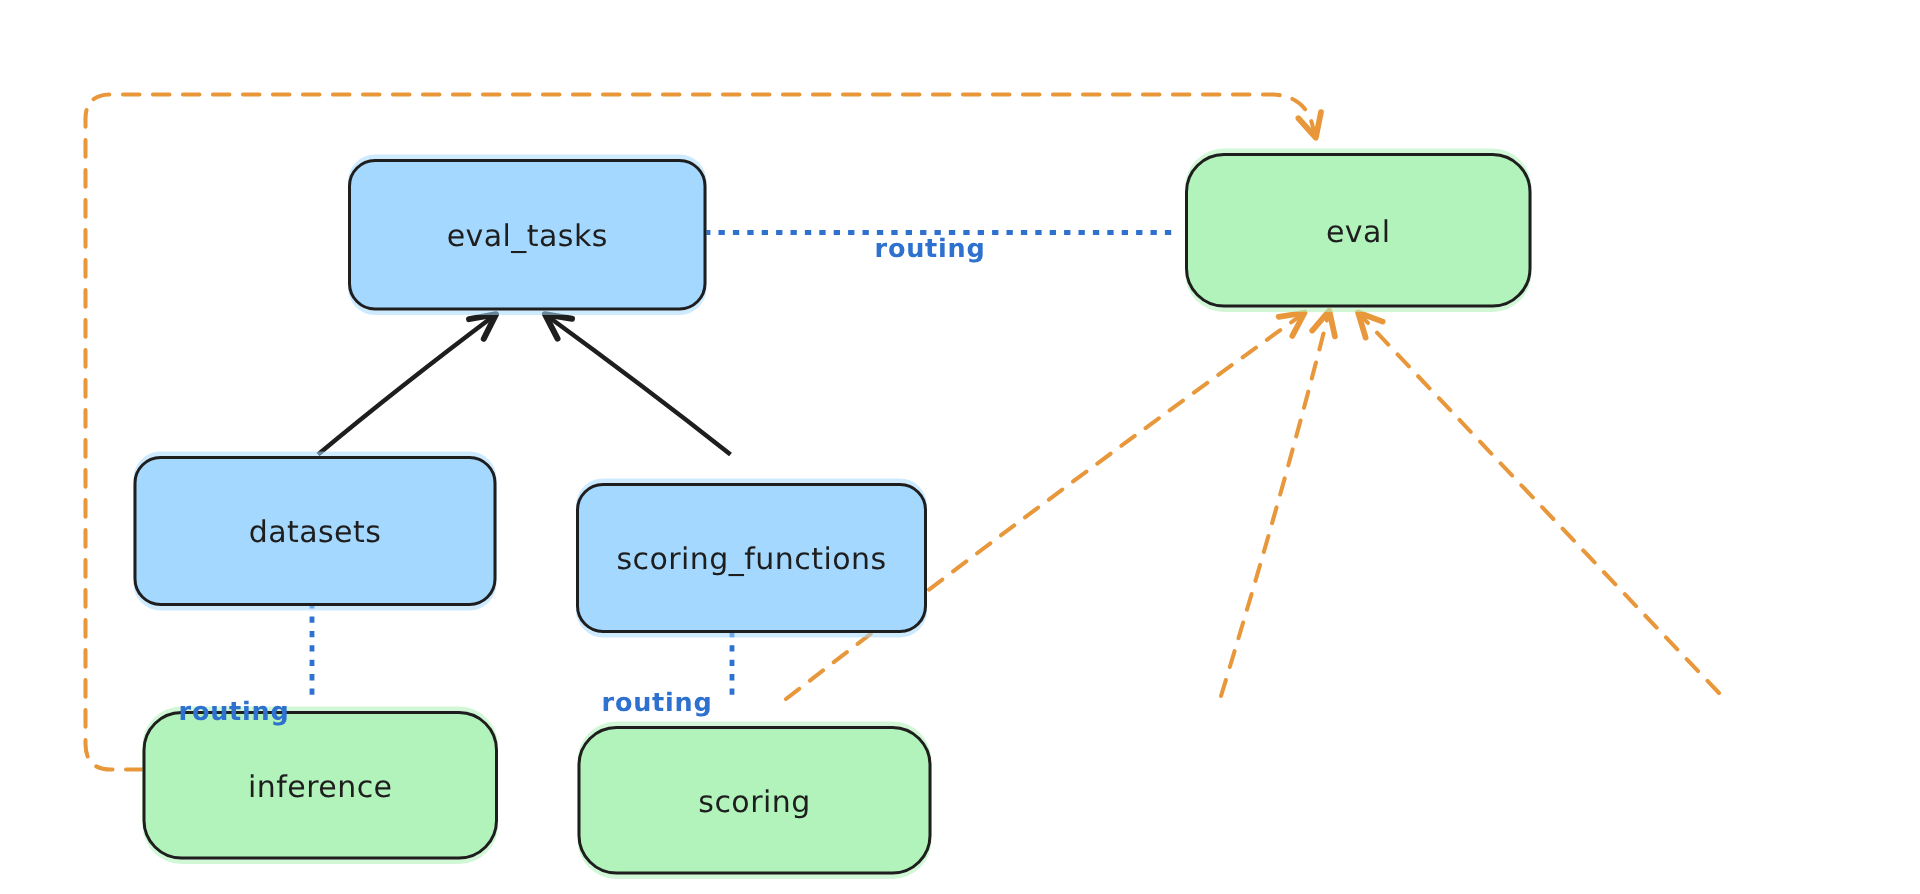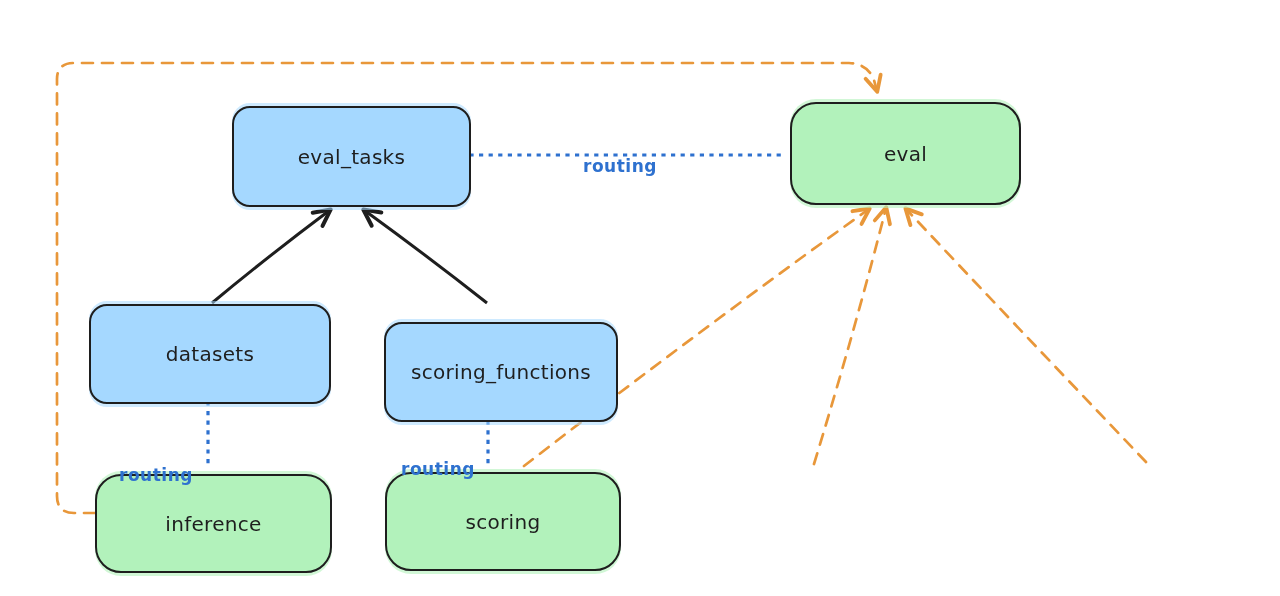--- a/index.html
+++ b/index.html
@@ -79,21 +79,21 @@
   <div class="node api" style="left:384px;top:304px;width:230px;height:96px;margin-top:18px;">
     <span>scoring_functions</span>
   </div>
 
   <div class="node provider" style="left:790px;top:102px;width:227px;height:99px;">
     <span>eval</span>
   </div>
   <div class="node provider" style="left:95px;top:474px;width:233px;height:95px;">
     <span>inference</span>
   </div>
-  <div class="node provider" style="left:385px;top:472px;width:232px;height:95px;">
+  <div class="node provider" style="left:385px;top:484px;width:232px;height:95px;">
     <span>scoring</span>
   </div>
 
   <div class="edge-label" style="left:565px;top:115px;">routing</div>
   <div class="edge-label" style="left:101px;top:424px;">routing</div>
   <div class="edge-label" style="left:383px;top:418px;">routing</div>
 
 </div>
 
 </body></html>

